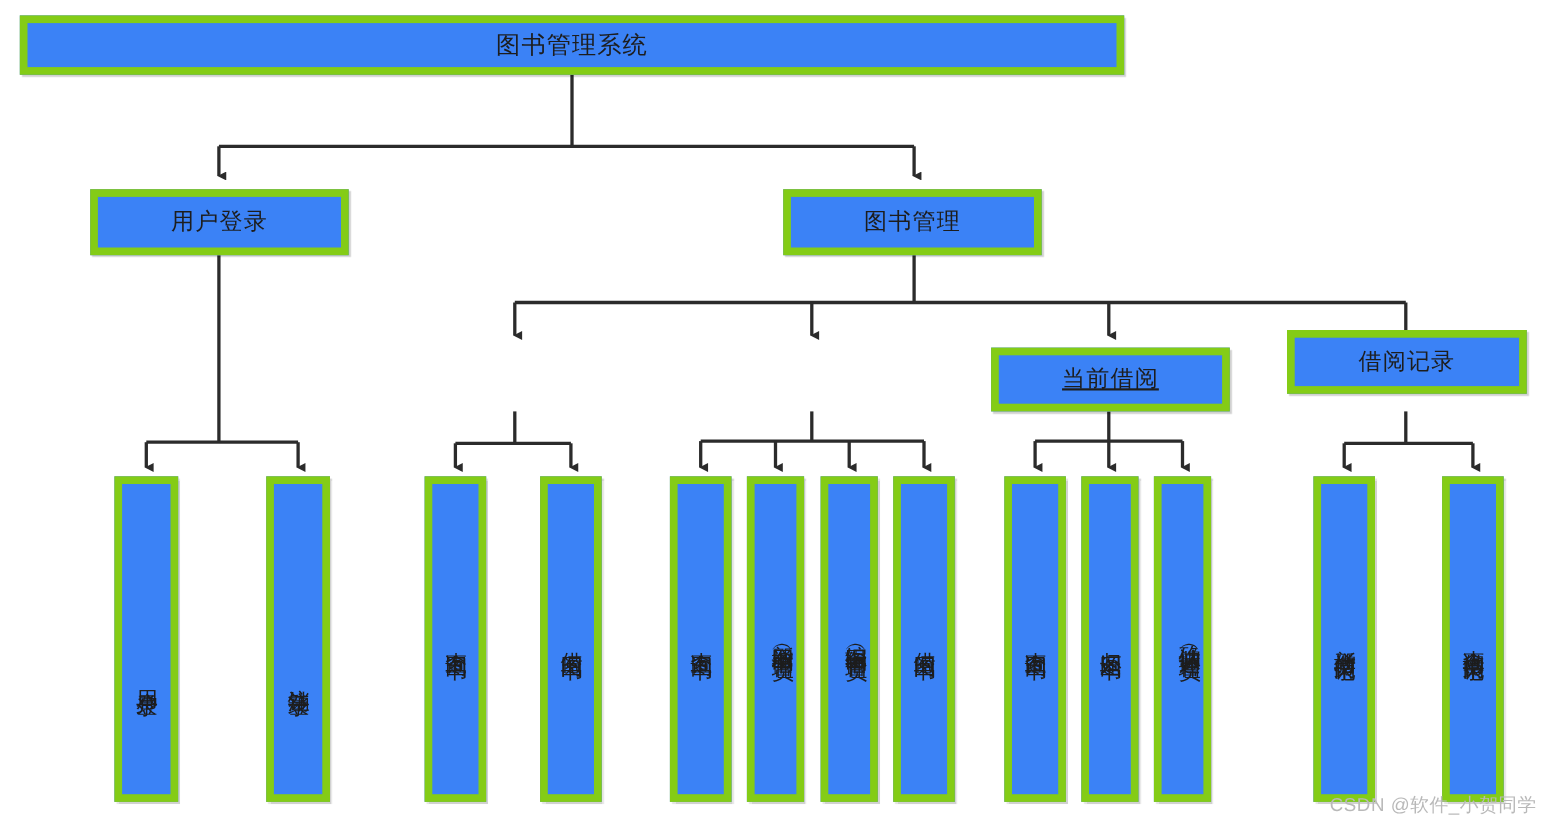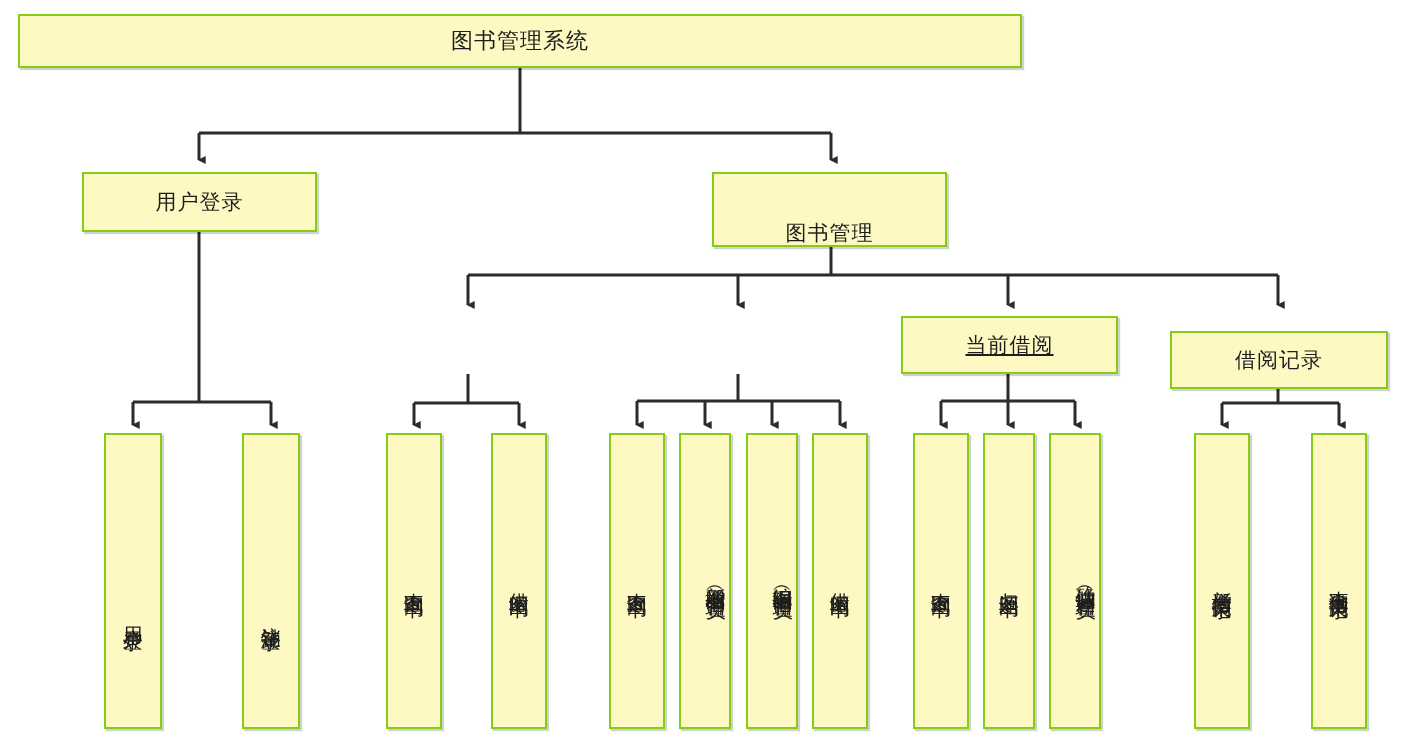--- a/index.html
+++ b/index.html
@@ -24,22 +24,22 @@
     left: 0;
     top: 0;
     width: 1405px;
     height: 747px;
     pointer-events: none;
   }
   
   .node {
     position: absolute;
     box-sizing: border-box;
-    background: #fef9c3;
-    border: 2px solid #84cc16;
+    background: #3b82f6;
+    border: 7px solid #84cc16;
     box-shadow: 2px 2px 1px rgba(0,0,0,0.18);
     display: flex;
     align-items: center;
     justify-content: center;
     color: #1d1d1d;
     z-index: 2;
   }
   .node.horiz {
     font-size: 21px;
     letter-spacing: 1px;
@@ -137,31 +137,31 @@
   </svg>
 
   <div class="node horiz root" style="left:18px; top:14px; width:1004px; height:54px;">
     <span>图书管理系统</span>
   </div>
 
   <div class="node horiz" style="left:82px; top:172px; width:235px; height:60px;">
     <span>用户登录</span>
   </div>
 
-  <div class="node horiz" style="left:712px; top:172px; width:235px; height:75px;align-items:flex-end;">
+  <div class="node horiz" style="left:712px; top:172px; width:235px; height:60px;">
     <span>图书管理</span>
   </div>
 
 
 
   <div class="node horiz" style="left:901px; top:316px; width:217px; height:58px;text-decoration:underline;">
     <span>当前借阅</span>
   </div>
 
-  <div class="node horiz" style="left:1170px; top:331px; width:218px; height:58px;">
+  <div class="node horiz" style="left:1170px; top:300px; width:218px; height:58px;">
     <span>借阅记录</span>
   </div>
 
   <div class="node vert bottomish" style="left:104px; top:433px; width:58px; height:296px; padding-top:74px;">
     <span class="vtext">用户登录</span>
   </div>
 
   <div class="node vert bottomish" style="left:242px; top:433px; width:58px; height:296px; padding-top:74px;">
     <span class="vtext">注销登录</span>
   </div>
@@ -203,14 +203,15 @@
   </div>
 
   <div class="node vert mid" style="left:1194px; top:433px; width:56px; height:296px;">
     <span class="vtext">新增借阅记录</span>
   </div>
 
   <div class="node vert mid" style="left:1311px; top:433px; width:56px; height:296px;">
     <span class="vtext">查询借阅记录</span>
   </div>
 
+  <div id="watermark">CSDN @软件_小贺同学</div>
 
 </div>
 
 </body></html>

